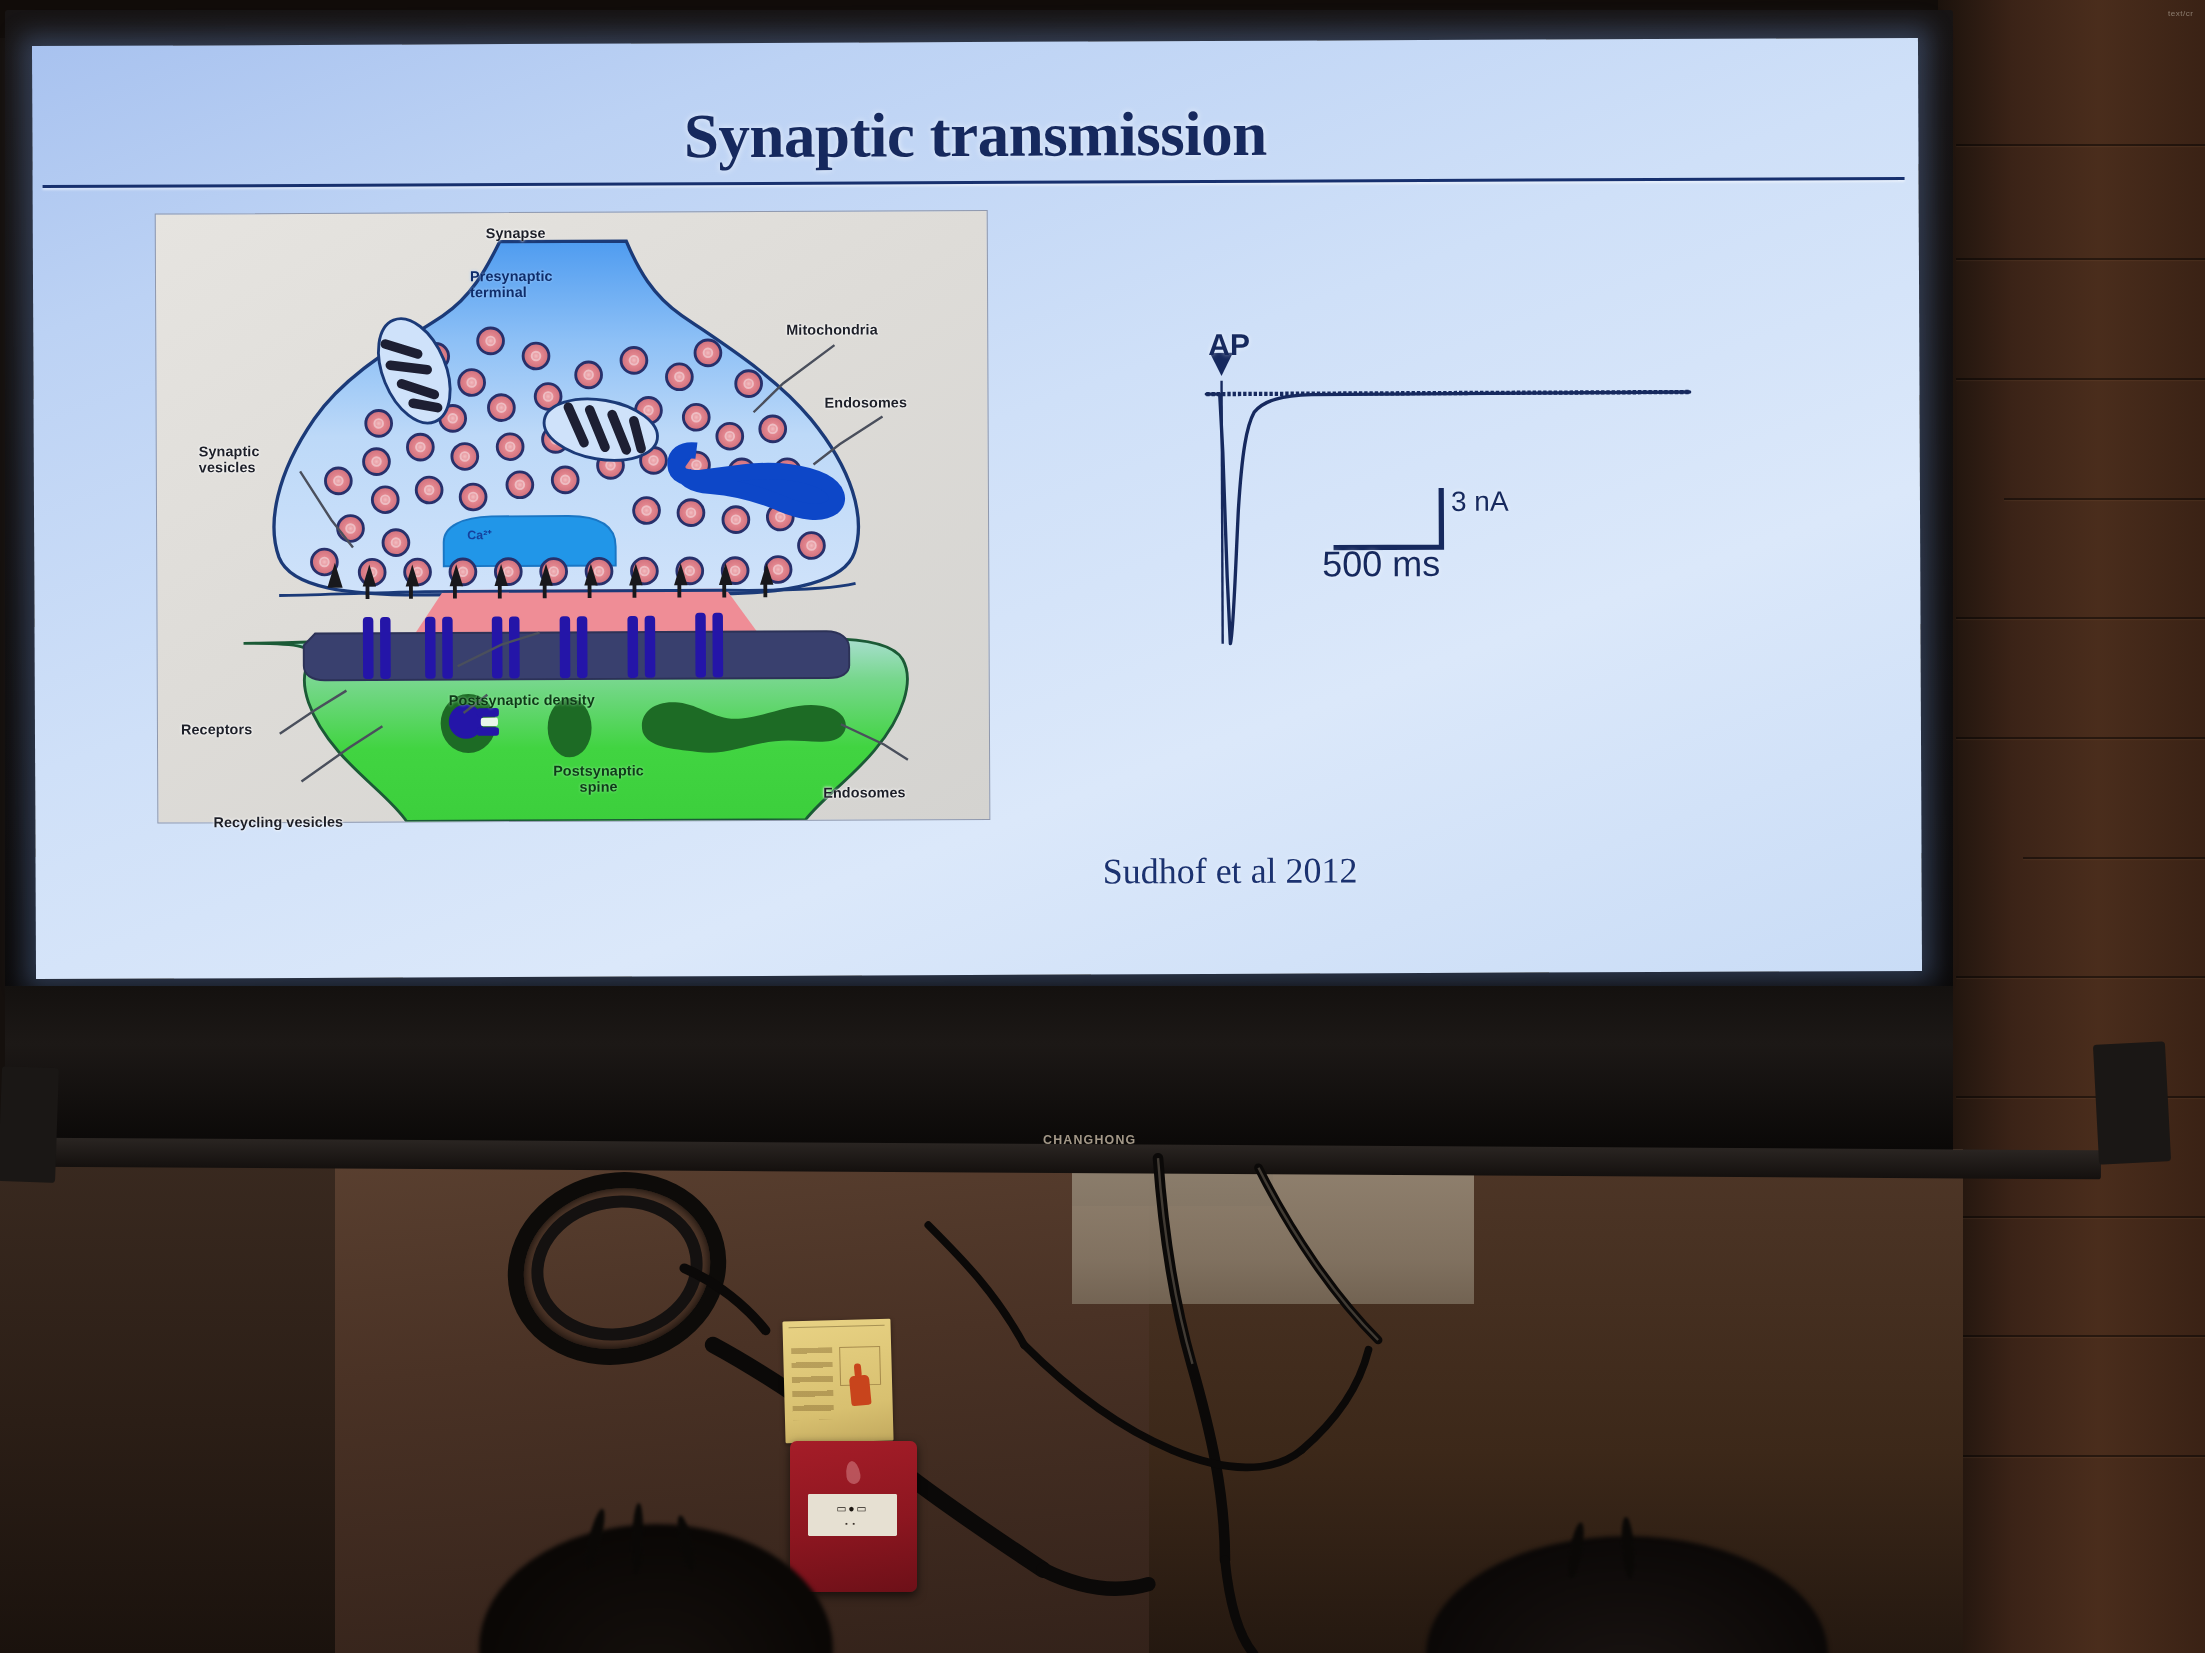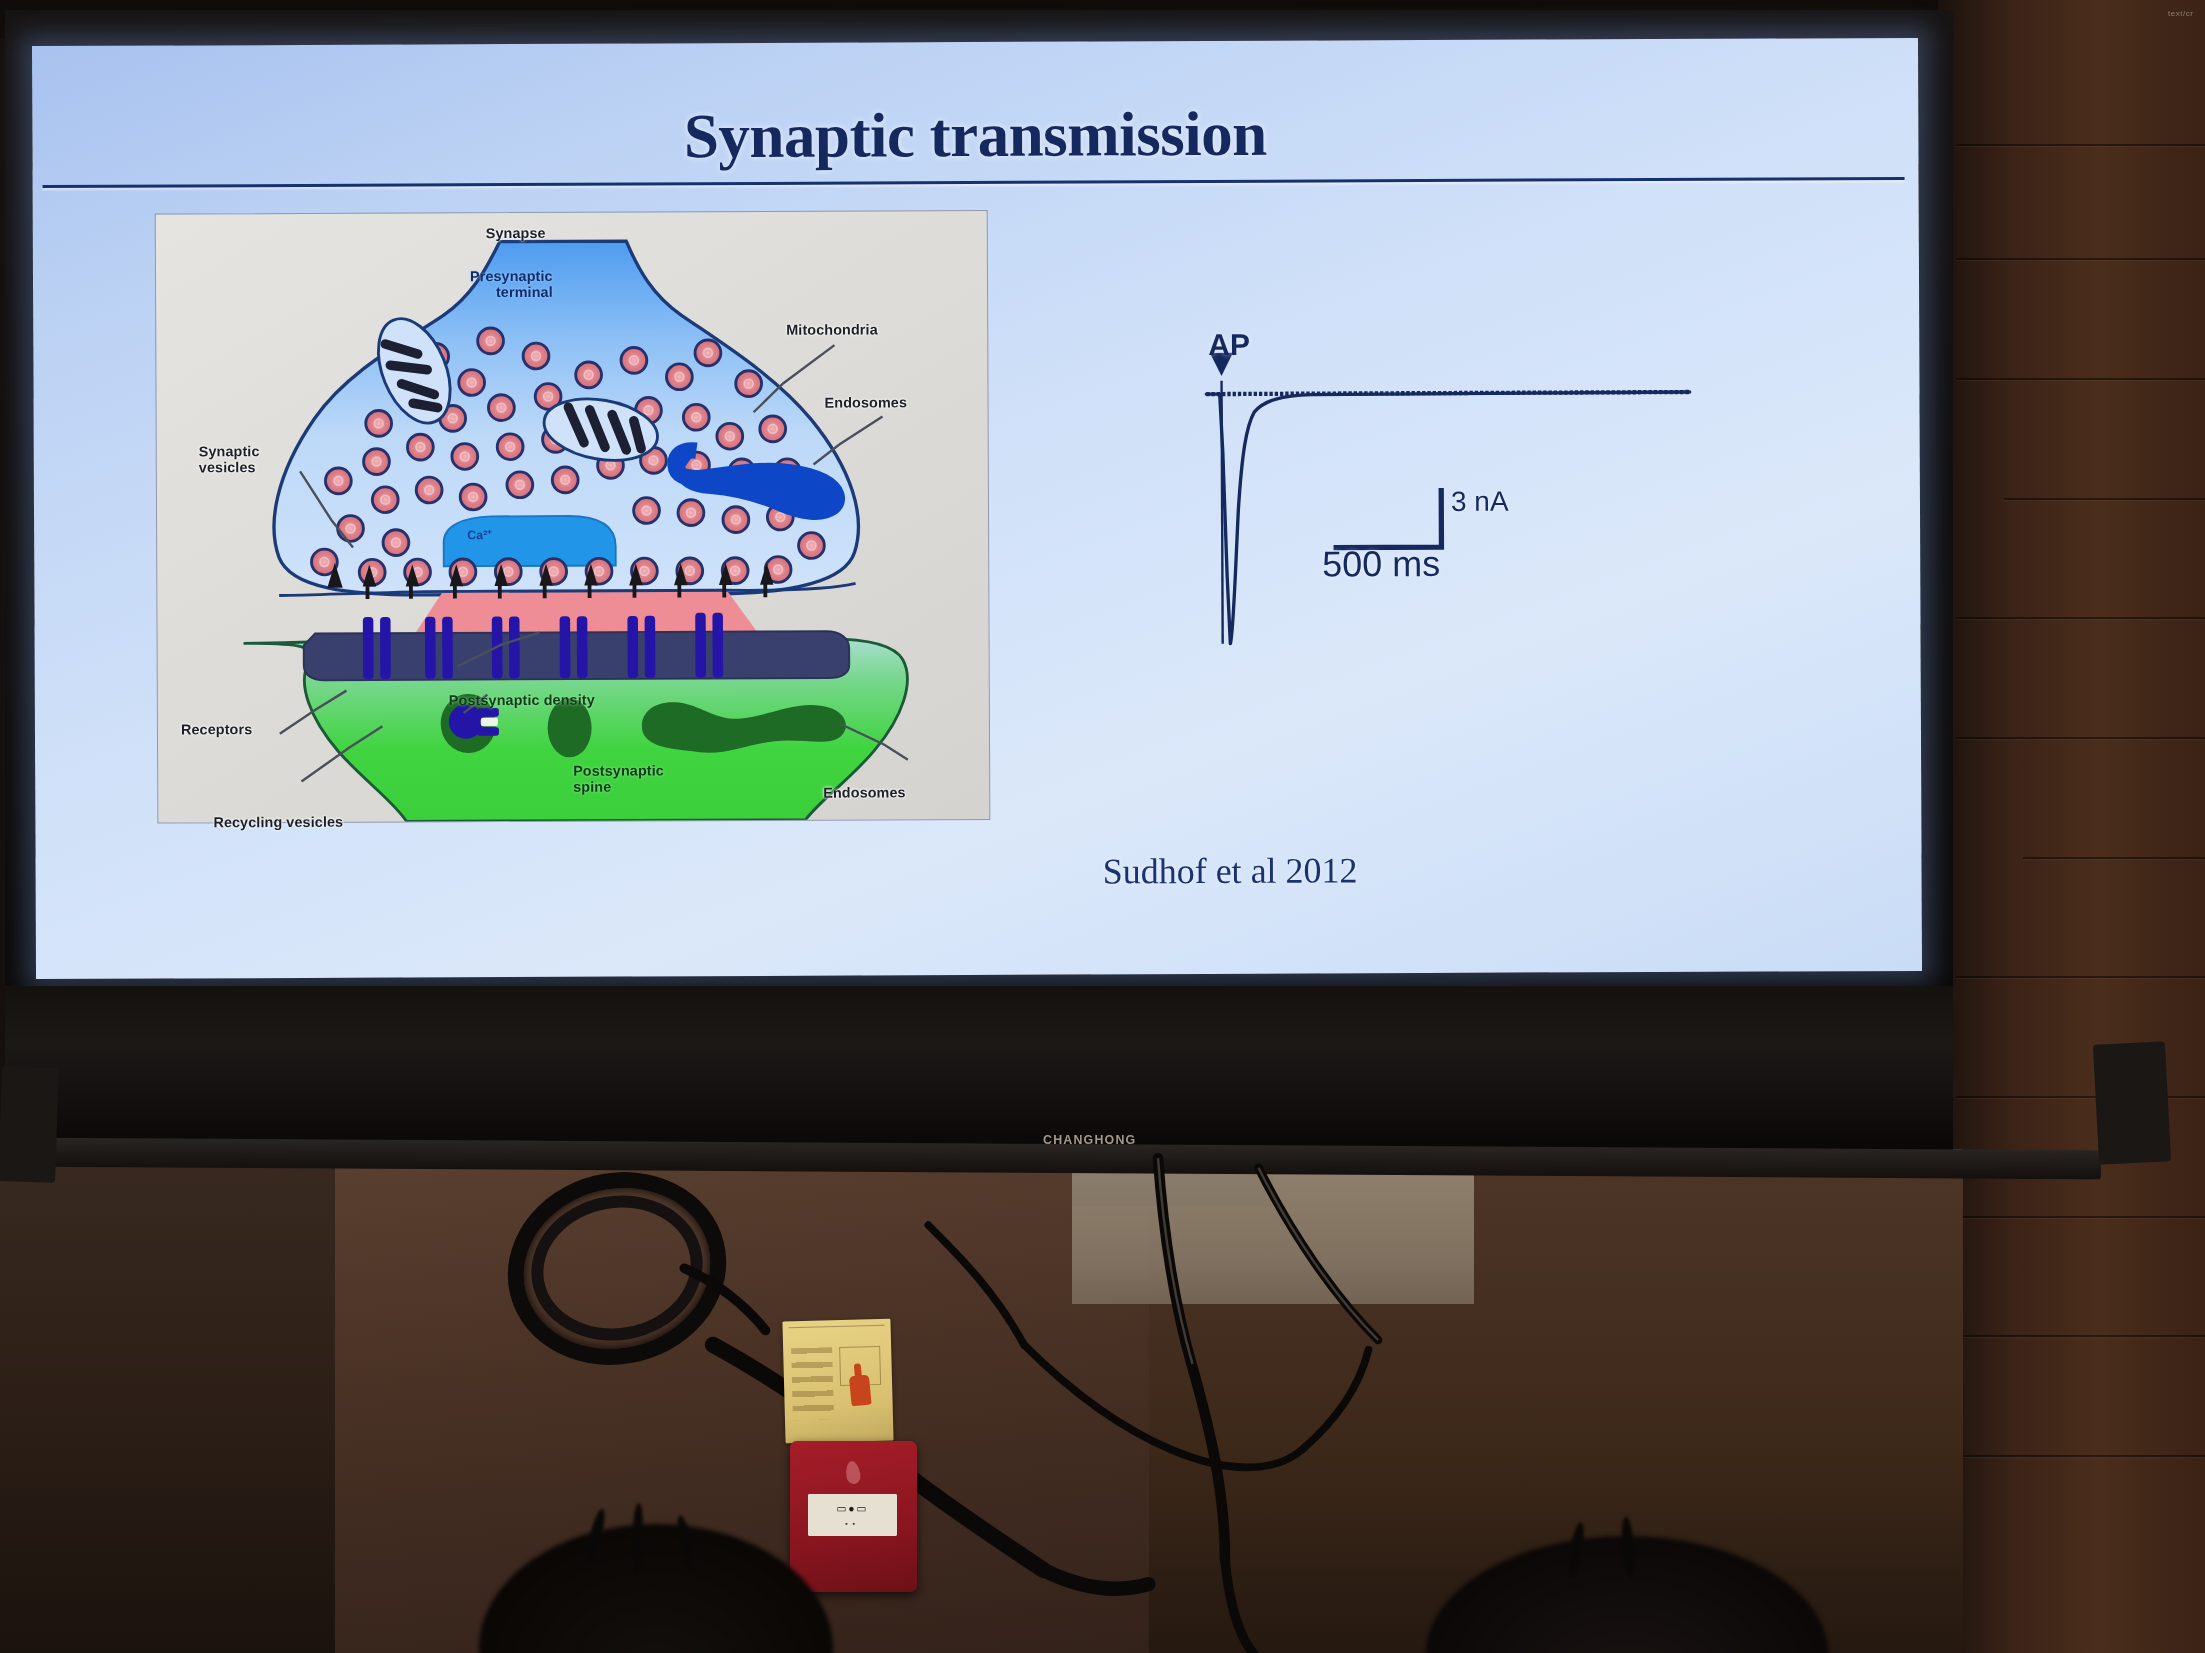--- a/index.html
+++ b/index.html
@@ -536,31 +536,31 @@
           <path d="M1520,430 L1430,488 L1375,530"></path>
           <path d="M255,1090 L330,1040 L395,1000"></path>
           <path d="M300,1190 L400,1120 L470,1075"></path>
           <path d="M690,1010 L640,1048"></path>
           <path d="M1430,1075 L1520,1118 L1570,1150"></path>
           <path d="M628,950 L720,905 L800,880"></path>
         </g>
       </svg>
 
       <div class="diag-label" style="left:330px;  top:11.5px;">Synapse</div>
-      <div class="diag-label lbl-on-blue" style="left:314px; top:55px; text-align:right;">Presynaptic
+      <div class="diag-label lbl-on-blue" style="left:314px; top:55px; text-align:left;">Presynaptic
 terminal</div>
       <div class="diag-label" style="left:42px;  top:229px;">Synaptic
 vesicles</div>
       <div class="diag-label" style="left:607px; top:110px;padding-left:23px;">Mitochondria</div>
       <div class="diag-label" style="left:668px; top:183px;">Endosomes</div>
       <div class="diag-label" style="left:310px; top:316px; font-size:12.4px; color:#15409c; text-shadow:none;">Ca²⁺</div>
       <div class="diag-label lbl-on-green" style="left:291px; top:479px;">Postsynaptic density</div>
       <div class="diag-label" style="left:23px;  top:507px;">Receptors</div>
       <div class="diag-label" style="left:36px;  top:600px;padding-left:19px;">Recycling vesicles</div>
-      <div class="diag-label lbl-on-green" style="left:395px; top:550px; text-align:left;margin-left:20px;">Postsynaptic
+      <div class="diag-label lbl-on-green" style="left:395px; top:550px; text-align:center;">Postsynaptic
 spine</div>
       <div class="diag-label" style="left:665px; top:573px;">Endosomes</div>
     </div>
 
     <div class="trace-panel">
       <svg class="trace-svg" viewBox="0 0 1400 1100" preserveAspectRatio="none">
 
         <path d="M158,92 L206,92 L182,140 Z" fill="#16295e"></path>
 
         <path d="M150,178 L1160,178" stroke="#16295e" stroke-width="9" stroke-dasharray="7 4"></path>

